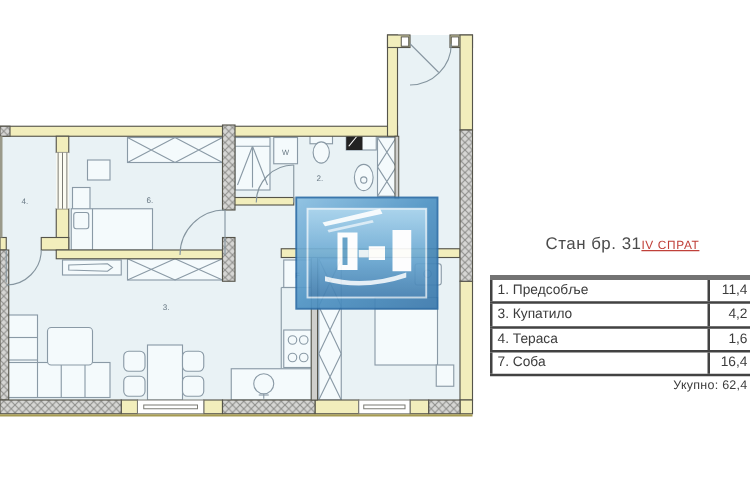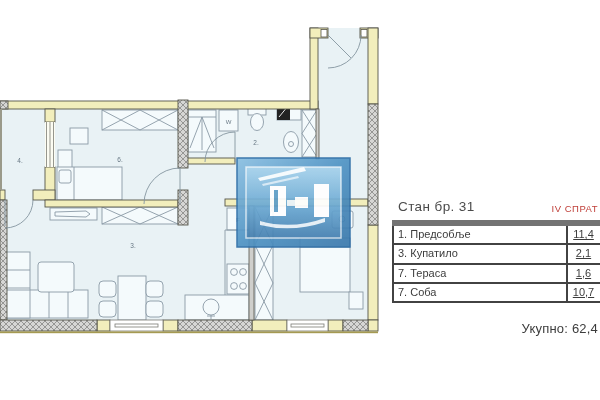--- a/index.html
+++ b/index.html
@@ -12,46 +12,46 @@
   .plan-svg text{
     font-family:"Liberation Sans", sans-serif;
     fill:#687884;
   }
   
   .info-panel{
     position:absolute;left:392px;top:199px;width:208px;
     color:#3c3c3c;
   }
   .panel-header{
-    display:flex;justify-content:space-between;align-items:flex-end;
-    height:21px;padding:0 2px 6px 6px;box-sizing:border-box;
+    display:flex;justify-content:center;align-items:flex-end;
+    height:21px;padding:0 2px 18px 6px;box-sizing:border-box;
   }
   .apartment-title{
     font-size:13.5px;color:#4b4b4b;letter-spacing:.4px;
   }
   .floor-badge{
-    font-size:9.5px;color:#c0403a;letter-spacing:.5px;
+    font-size:9.5px;color:#c0403a;letter-spacing:.5px;text-decoration:underline;
   }
   table.area-table{
     width:100%;border-collapse:collapse;
-    border-left:2px solid #424242;border-top:6px solid #737373;
+    border-left:2px solid #424242;border-top:4px solid #737373;
     font-size:11px;color:#3c3c3c;
   }
   table.area-table td{
     height:15.3px;line-height:15.3px;
     border-bottom:2px solid #424242;
     white-space:nowrap;overflow:hidden;
   }
   td.row-label{padding-left:4px;}
   td.row-value{
     border-left:2px solid #424242;width:29px;
-    text-align:center;padding-right:2px;text-decoration:underline;
+    text-align:right;padding-right:2px;
   }
   .total-line{
-    margin-top:18px;text-align:right;font-size:13px;
+    margin-top:2px;text-align:right;font-size:10px;
     padding-right:2px;color:#3c3c3c;letter-spacing:.2px;
   }
   .total-line span{display:inline;}
 </style>
 </head>
 <body>
 
 <svg class="plan-svg" width="600" height="400" viewBox="0 0 600 400">
   <defs>
     <pattern id="hatch" width="6" height="6" patternUnits="userSpaceOnUse">
@@ -243,29 +243,29 @@
     <span class="floor-badge">IV СПРАТ</span>
   </div>
   <table class="area-table">
     <tbody>
       <tr>
         <td class="row-label">1. Предсобље</td>
         <td class="row-value">11,4</td>
       </tr>
       <tr>
         <td class="row-label">3. Купатило</td>
-        <td class="row-value">2,1</td>
-      </tr>
-      <tr>
-        <td class="row-label">7. Тераса</td>
+        <td class="row-value">4,2</td>
+      </tr>
+      <tr>
+        <td class="row-label">4. Тераса</td>
         <td class="row-value">1,6</td>
       </tr>
       <tr>
         <td class="row-label">7. Соба</td>
-        <td class="row-value">10,7</td>
+        <td class="row-value">16,4</td>
       </tr>
     </tbody>
   </table>
   <div class="total-line">
     <span>Укупно:</span>
     <span>62,4</span>
   </div>
 </div>
 
 </body></html>

